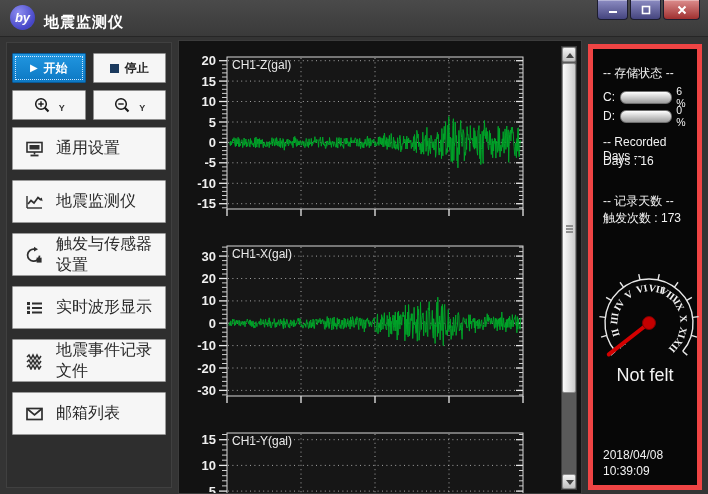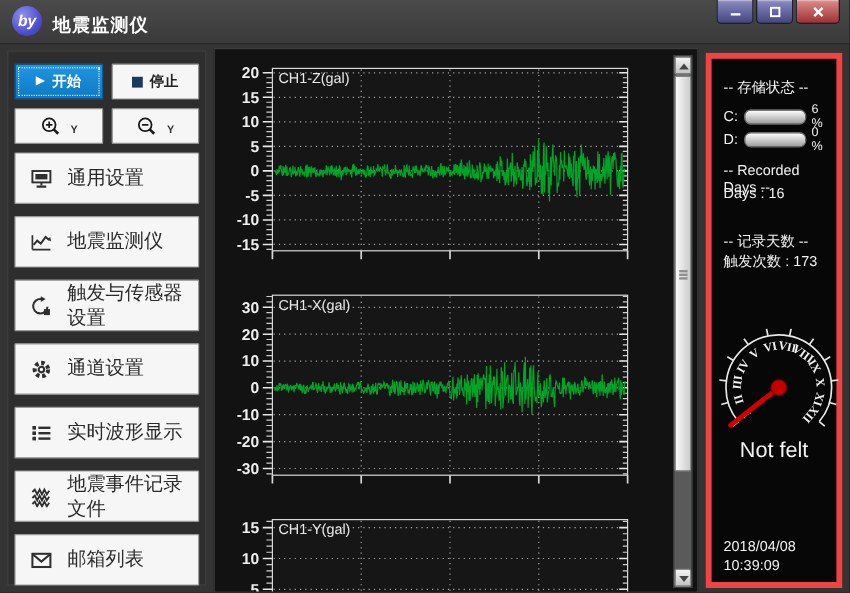--- a/index.html
+++ b/index.html
@@ -142,27 +142,20 @@
 
     <div class="menu-btn">
       <svg width="19" height="18">
         <path d="M 14.6 9.6 A 6 6 0 1 1 9.3 3.2" fill="none" stroke="#2f2f2f" stroke-width="1.7"></path>
         <polygon points="9,0.8 13,3.2 9,5.6" fill="#2f2f2f"></polygon>
         <rect x="11.6" y="11.6" width="5" height="5" fill="#2f2f2f"></rect>
       </svg>
       <span>触发与传感器设置</span>
     </div>
 
-    <div class="menu-btn">
-      <svg width="19" height="18">
-        <circle cx="9.5" cy="9" r="5.6" fill="none" stroke="#2f2f2f" stroke-width="3.4" stroke-dasharray="2.9 2.3"></circle>
-        <circle cx="9.5" cy="9" r="2.3" fill="none" stroke="#2f2f2f" stroke-width="1.7"></circle>
-      </svg>
-      <span>通道设置</span>
-    </div>
 
     <div class="menu-btn">
       <svg width="19" height="18">
         <rect x="2" y="3" width="3" height="3" fill="#2f2f2f"></rect>
           <rect x="7" y="3.5" width="10" height="2" fill="#2f2f2f"></rect>
         <rect x="2" y="7.5" width="3" height="3" fill="#2f2f2f"></rect>
           <rect x="7" y="8" width="10" height="2" fill="#2f2f2f"></rect>
         <rect x="2" y="12" width="3" height="3" fill="#2f2f2f"></rect>
           <rect x="7" y="12.5" width="10" height="2" fill="#2f2f2f"></rect>
       </svg>

